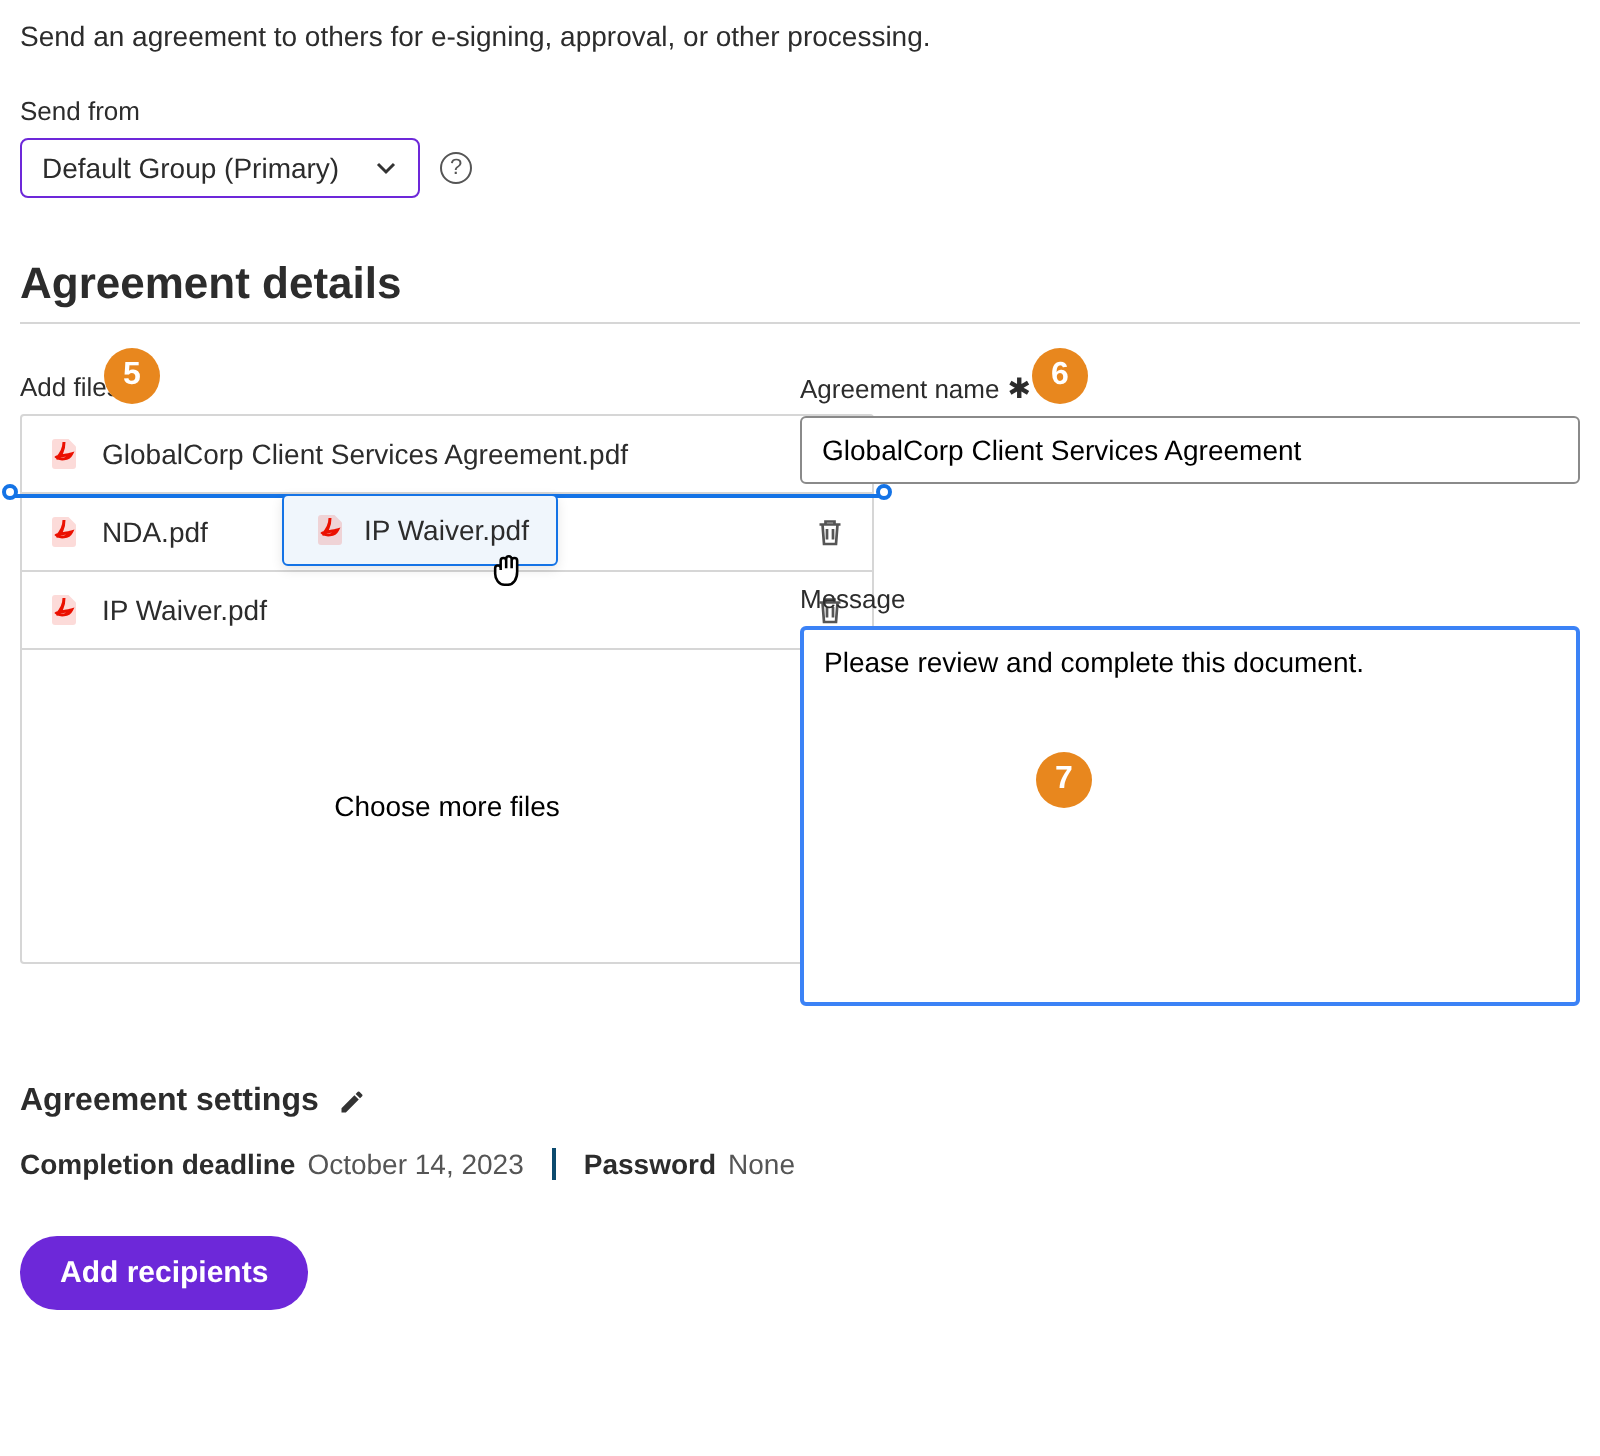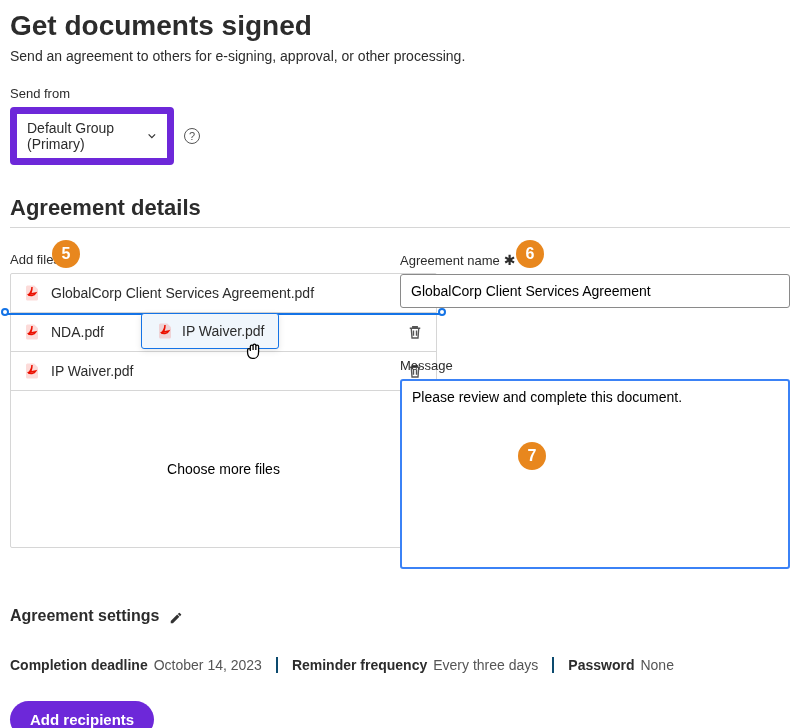--- a/index.html
+++ b/index.html
@@ -2,21 +2,21 @@
 <html><head>
 <meta charset="utf-8">
 <style>
 * { box-sizing: border-box; margin: 0; padding: 0; }
 body { font-family: -apple-system, BlinkMacSystemFont, "Segoe UI", Arial, sans-serif; background: #fff; color: #2c2c2c; padding: 10px; }
 .page { width: 780px; margin: 0 auto; background: #fff; }
 h1 { font-size: 28px; font-weight: 700; margin-bottom: 6px; }
 .subtitle { font-size: 14px; color: #2c2c2c; margin-bottom: 22px; }
 .send-from-label { font-size: 13px; margin-bottom: 6px; }
 .send-from-row { display: flex; align-items: center; gap: 10px; margin-bottom: 30px; }
-.select-box { display: flex; align-items: center; justify-content: space-between; border: 7px solid #6d28d9; border-radius: 4px; padding: 6px 10px; width: 164px; font-size: 14px; cursor: pointer; }
+.select-box { display: flex; align-items: center; justify-content: space-between; border: 1px solid #6d28d9; border-radius: 4px; padding: 6px 10px; width: 200px; font-size: 14px; cursor: pointer; }
 .chevron-down { width: 12px; height: 12px; }
 .help-icon { width: 16px; height: 16px; border: 1.5px solid #555; border-radius: 50%; display: flex; align-items: center; justify-content: center; font-size: 11px; color: #555; cursor: pointer; }
 h2 { font-size: 22px; font-weight: 600; margin-bottom: 6px; }
 .divider { border: none; border-top: 1px solid #d6d6d6; margin-bottom: 24px; }
 .two-col { display: flex; gap: 20px; }
 .col-left { width: 370px; position: relative; }
 .col-right { flex: 1; }
 .field-label { font-size: 13px; margin-bottom: 6px; display: flex; align-items: center; gap: 4px; }
 .required-star { font-size: 14px; }
 .badge { position: absolute; width: 28px; height: 28px; background: #e8871e; color: #fff; border-radius: 50%; display: flex; align-items: center; justify-content: center; font-size: 16px; font-weight: 600; z-index: 10; }
@@ -34,35 +34,34 @@
 .drag-dot { width: 8px; height: 8px; background: #fff; border: 2px solid #1473e6; border-radius: 50%; position: absolute; top: -5px; }
 .drag-dot.left { left: -10px; }
 .drag-dot.right { right: -10px; }
 .drag-floating { position: absolute; top: 39px; left: 130px; background: #f0f6fc; border: 1px solid #1473e6; border-radius: 3px; padding: 8px 14px; display: flex; align-items: center; gap: 8px; font-size: 14px; z-index: 5; box-shadow: 0 2px 6px rgba(0,0,0,0.1); }
 .cursor-hand { position: absolute; top: 66px; left: 232px; width: 22px; height: 22px; z-index: 6; }
 .choose-more { text-align: center; padding: 70px 0; color: #000000; font-size: 14px; cursor: pointer; }
 .text-input { width: 100%; border: 1px solid #8a8a8a; border-radius: 3px; padding: 8px 10px; font-size: 14px; font-family: inherit; }
 .textarea-box { width: 100%; height: 190px; border: 2px solid #3b82f6; border-radius: 3px; padding: 8px 10px; font-size: 14px; font-family: inherit; resize: none; }
 .msg-group { position: relative; margin-top: 50px; }
 .settings-row { margin-top: 34px; }
-.settings-header { display: flex; align-items: flex-end; gap: 10px; font-size: 16px; font-weight: 600; margin-bottom: 32px; }
+.settings-header { display: flex; align-items: center; gap: 10px; font-size: 16px; font-weight: 600; margin-bottom: 14px; }
 .edit-icon { width: 14px; height: 14px; cursor: pointer; }
 .settings-items { display: flex; align-items: center; font-size: 14px; flex-wrap: wrap; gap: 0; }
 .setting-pair { display: flex; gap: 6px; padding: 0 14px; border-right: 2px solid #0c4a6e; }
 .setting-pair:first-child { padding-left: 0; }
 .setting-pair:last-child { border-right: none; }
 .setting-label { font-weight: 600; }
 .setting-val { color: #555; }
 .primary-btn { margin-top: 28px; background: #6d28d9; color: #fff; border: none; border-radius: 20px; padding: 10px 20px; font-size: 15px; font-weight: 600; cursor: pointer; }
 </style>
 </head>
 <body>
 
 <div class="page">
-  <h1>Get documents signed</h1>
   <p class="subtitle">Send an agreement to others for e-signing, approval, or other processing.</p>
 
   <div class="send-from-label">Send from</div>
   <div class="send-from-row">
     <div class="select-box">
       <span>Default Group (Primary)</span>
       <svg class="chevron-down" viewBox="0 0 12 12">
           <path d="M2 4 L6 8 L10 4" stroke="#333" stroke-width="1.5" fill="none"></path>
         </svg>
     </div>
@@ -154,24 +153,20 @@
       <svg class="edit-icon" viewBox="0 0 24 24">
           <path fill="#333" d="M3 17.25V21h3.75L17.81 9.94l-3.75-3.75L3 17.25zM20.71 7.04a1 1 0 0 0 0-1.41l-2.34-2.34a1 1 0 0 0-1.41 0l-1.83 1.83 3.75 3.75 1.83-1.83z"></path>
         </svg>
     </div>
     <div class="settings-items">
       <div class="setting-pair">
         <span class="setting-label">Completion deadline</span>
         <span class="setting-val">October 14, 2023</span>
       </div>
       <div class="setting-pair">
-        <span class="setting-label">Reminder frequency</span>
-        <span class="setting-val">Every three days</span>
-      </div>
-      <div class="setting-pair">
         <span class="setting-label">Password</span>
         <span class="setting-val">None</span>
       </div>
     </div>
   </div>
 
   <button class="primary-btn">Add recipients</button>
 </div>
 
 </body></html>

